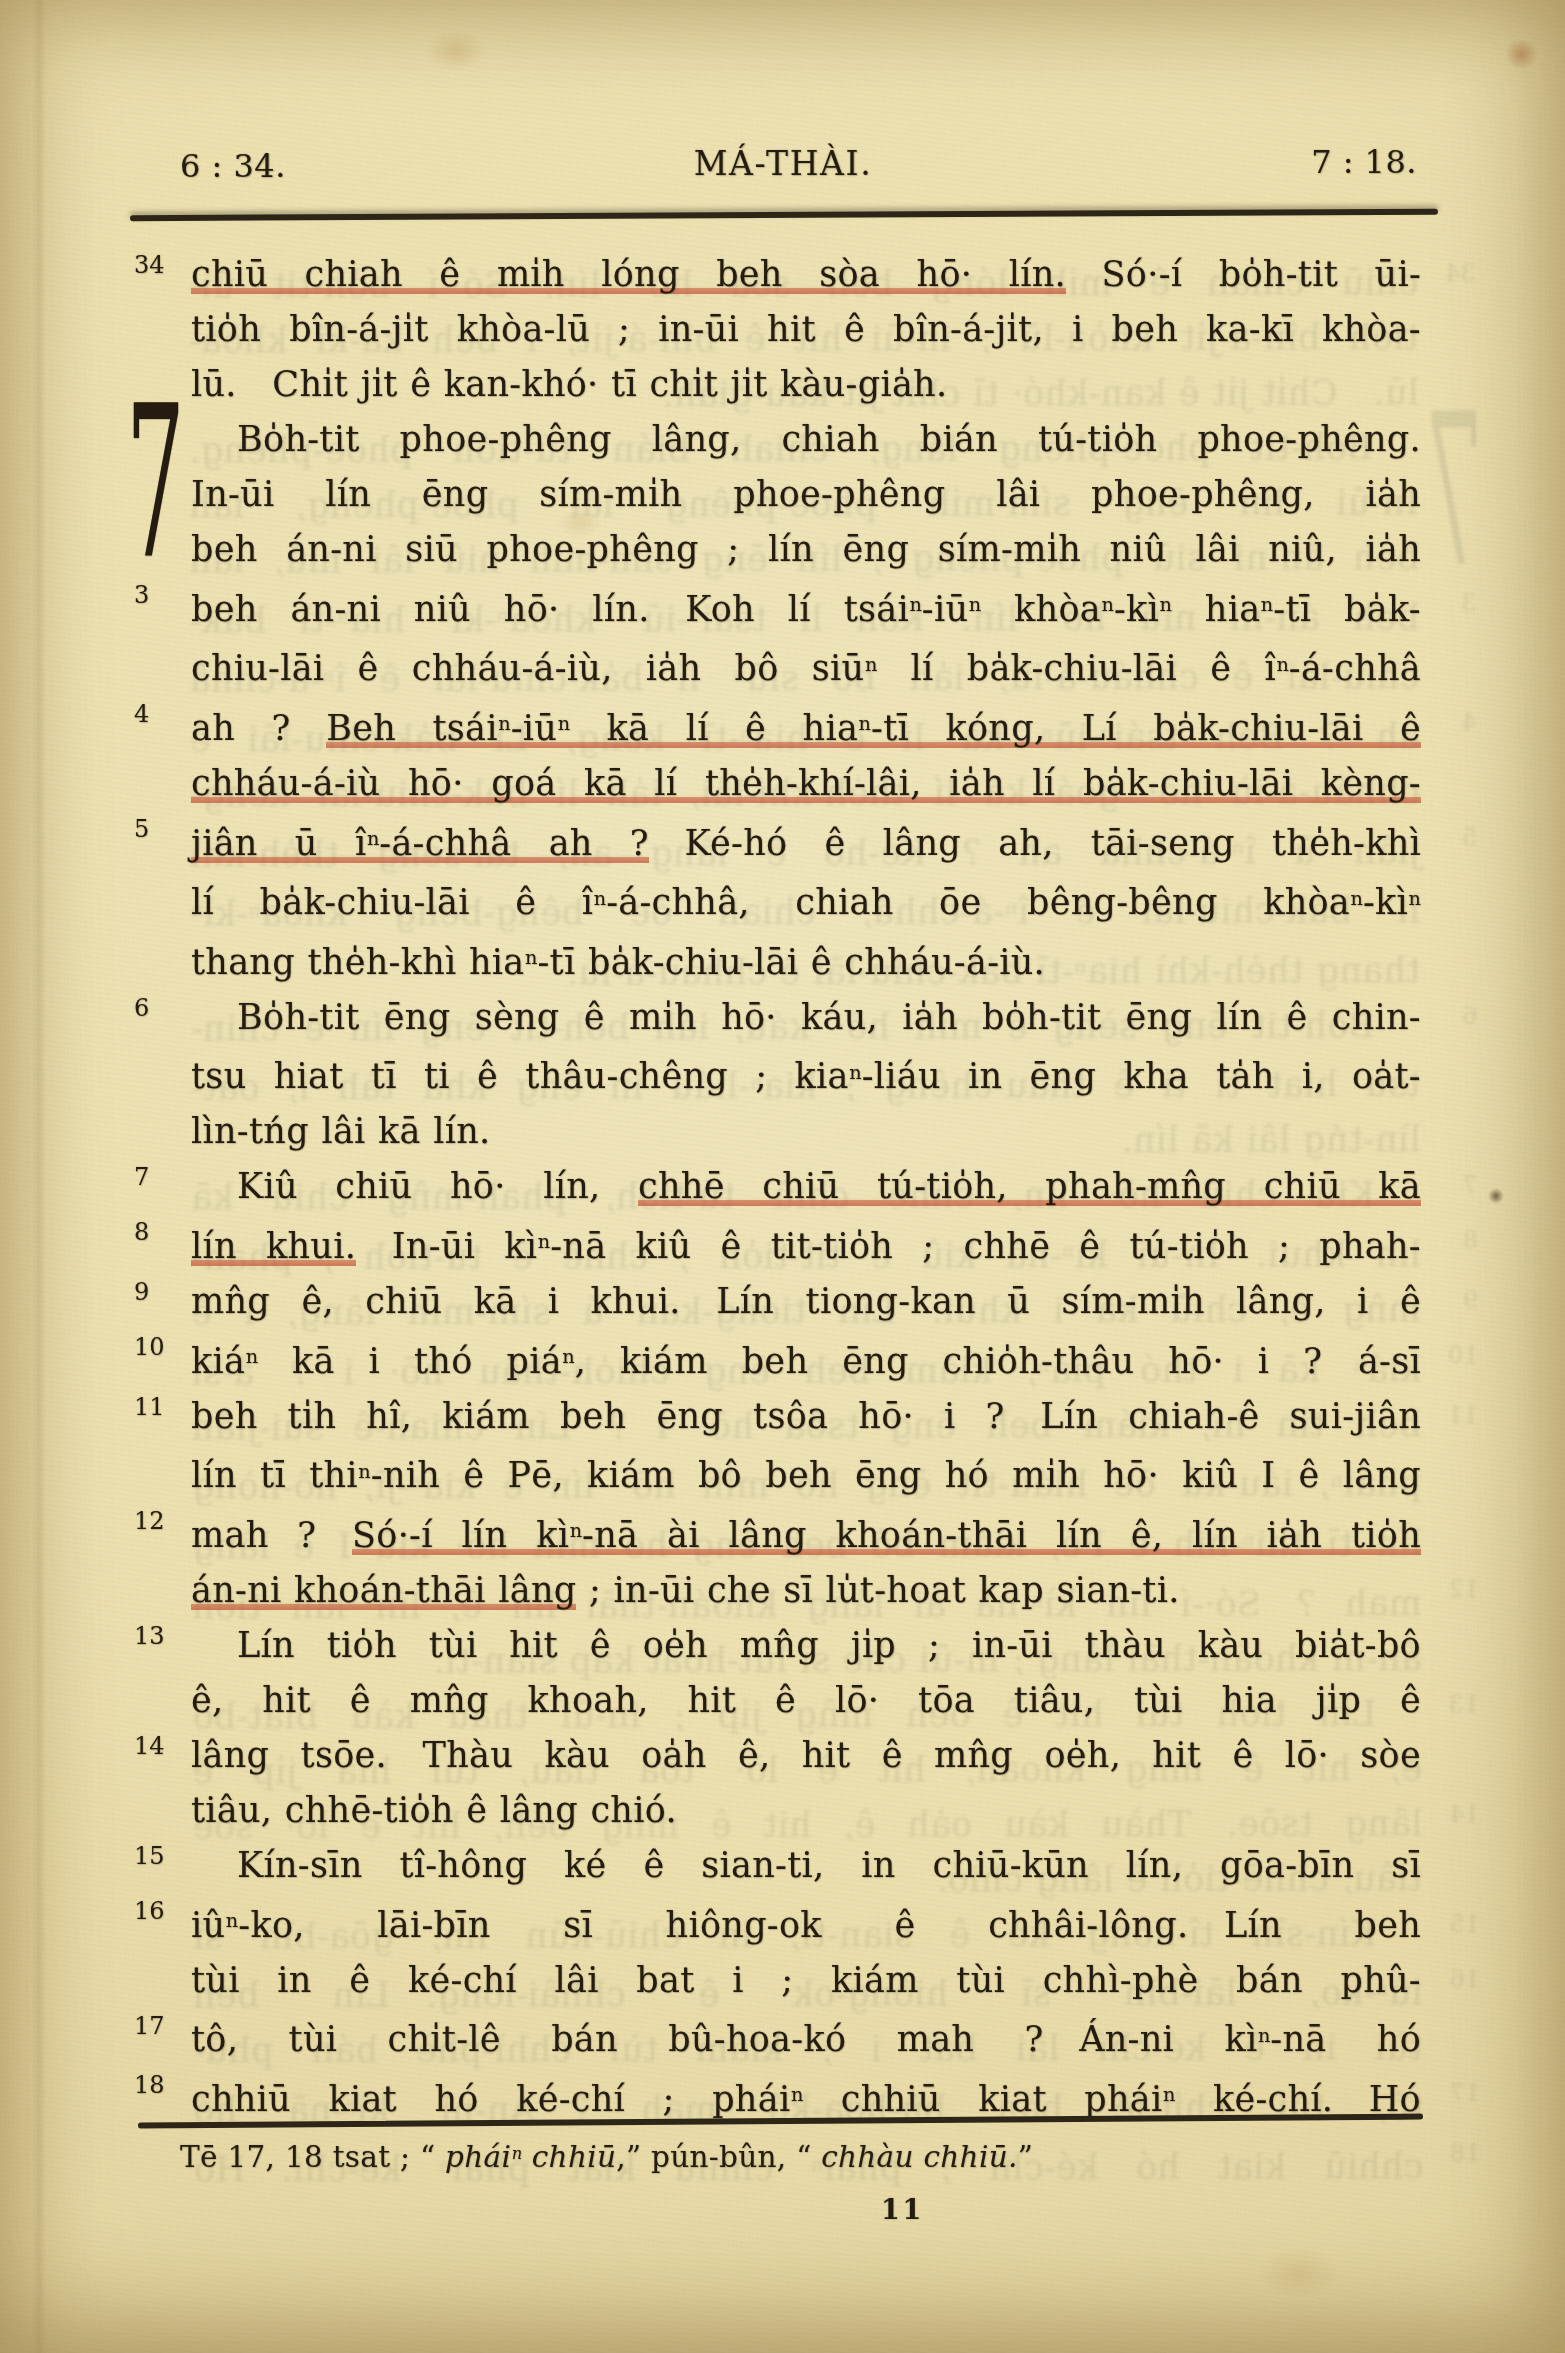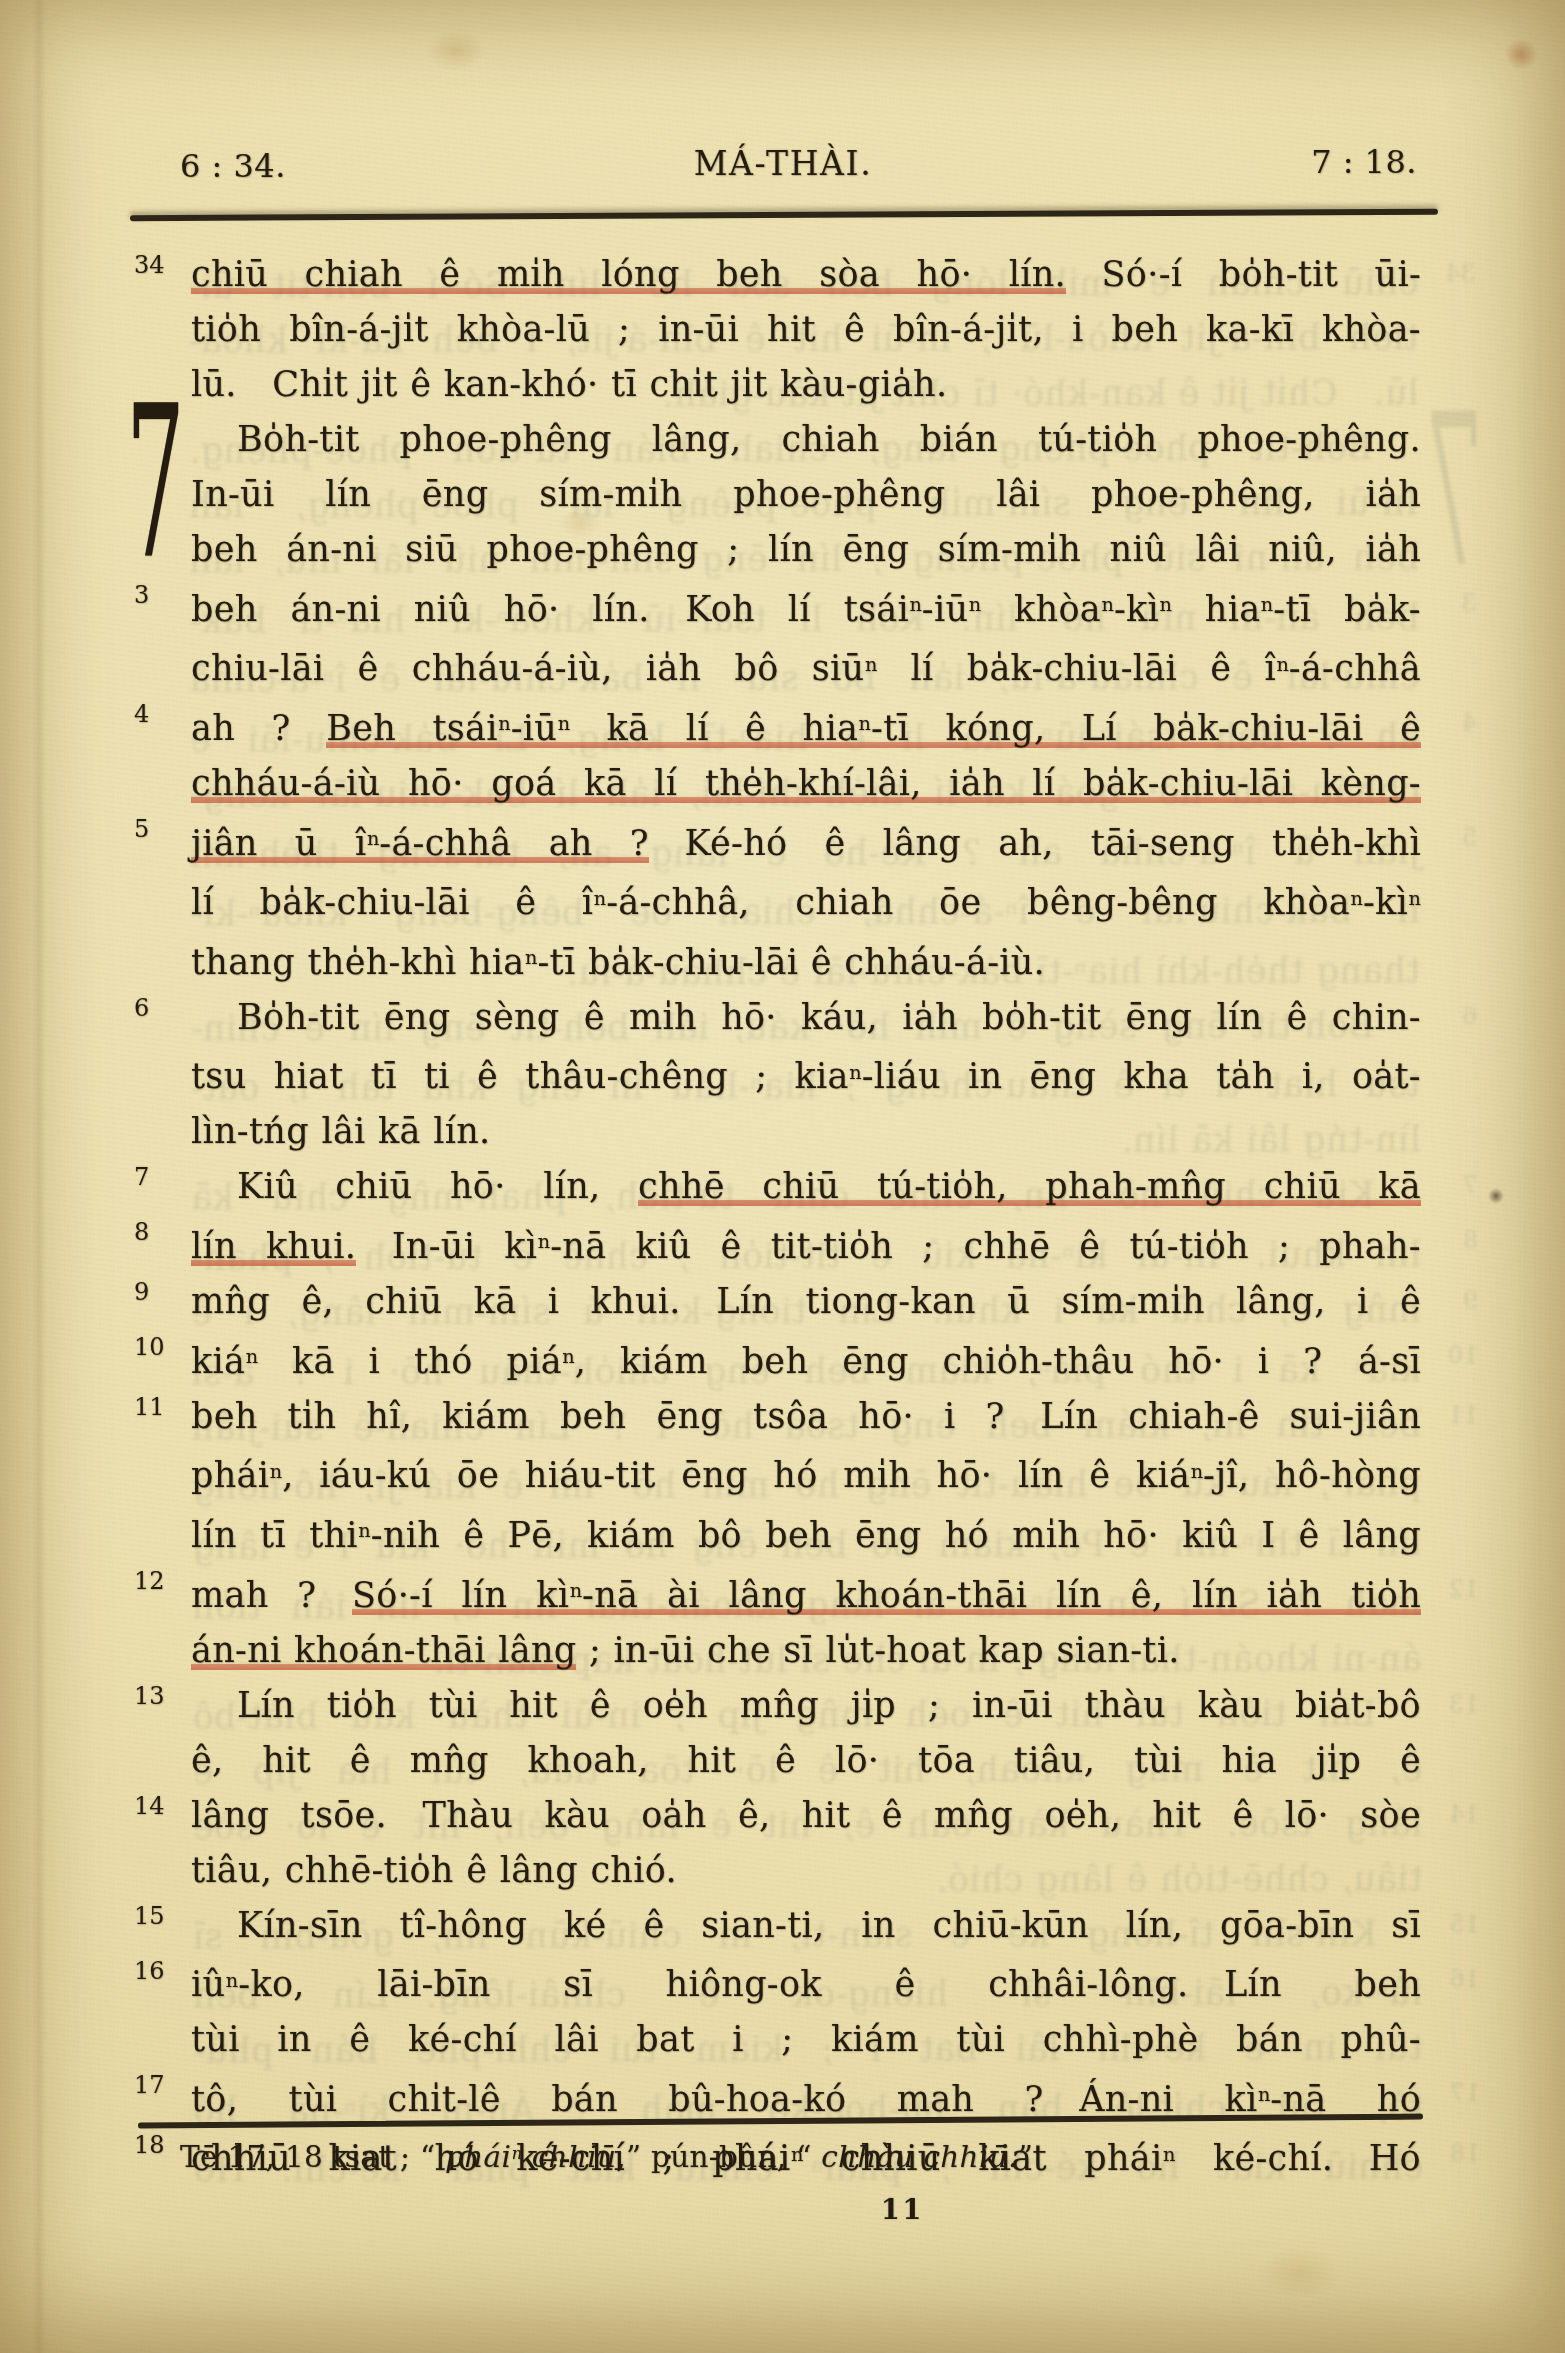--- a/index.html
+++ b/index.html
@@ -154,21 +154,20 @@
       <div class="line"><span>lí ba̍k-chiu-lāi ê î<sup class="pn">n</sup>-á-chhâ, chiah ōe bêng-bêng khòa<sup class="pn">n</sup>-kì<sup class="pn">n</sup></span></div>
       <div class="line left"><span>thang the̍h-khì hia<sup class="pn">n</sup>-tī ba̍k-chiu-lāi ê chháu-á-iù.</span></div>
       <div class="line ind"><span class="vnum">6</span><span>Bo̍h-tit ēng sèng ê mi̍h hō· káu, ia̍h bo̍h-tit ēng lín ê chin-</span></div>
       <div class="line"><span>tsu hiat tī ti ê thâu-chêng ; kia<sup class="pn">n</sup>-liáu in ēng kha ta̍h i, oa̍t-</span></div>
       <div class="line left"><span>lìn-tńg lâi kā lín.</span></div>
       <div class="line ind"><span class="vnum">7</span><span>Kiû chiū hō· lín, </span><span class="rl">chhē chiū tú-tio̍h, phah-mn̂g chiū kā</span></div>
       <div class="line"><span class="vnum">8</span><span class="rl">lín khui.</span><span>  In-ūi kì<sup class="pn">n</sup>-nā kiû ê tit-tio̍h ; chhē ê tú-tio̍h ; phah-</span></div>
       <div class="line"><span class="vnum">9</span><span>mn̂g ê, chiū kā i khui.  Lín tiong-kan ū sím-mi̍h lâng, i ê</span></div>
       <div class="line"><span class="vnum">10</span><span>kiá<sup class="pn">n</sup> kā i thó piá<sup class="pn">n</sup>, kiám beh ēng chio̍h-thâu hō· i ?  á-sī</span></div>
       <div class="line"><span class="vnum">11</span><span>beh ti̍h hî, kiám beh ēng tsôa hō· i ?  Lín chiah-ê sui-jiân</span></div>
-      <div class="line"><span>phái<sup class="pn">n</sup>, iáu-kú ōe hiáu-tit ēng hó mi̍h hō· lín ê kiá<sup class="pn">n</sup>-jî, hô-hòng</span></div>
       <div class="line"><span>lín tī thi<sup class="pn">n</sup>-nih ê Pē, kiám bô beh ēng hó mi̍h hō· kiû I ê lâng</span></div>
       <div class="line"><span class="vnum">12</span><span>mah ?  </span><span class="rl">Só·-í lín kì<sup class="pn">n</sup>-nā ài lâng khoán-thāi lín ê, lín ia̍h tio̍h</span></div>
       <div class="line left"><span class="rl">án-ni khoán-thāi lâng</span><span> ; in-ūi che sī lu̍t-hoat kap sian-ti.</span></div>
       <div class="line ind"><span class="vnum">13</span><span>Lín tio̍h tùi hit ê oe̍h mn̂g ji̍p ; in-ūi thàu kàu bia̍t-bô</span></div>
       <div class="line"><span>ê, hit ê mn̂g khoah, hit ê lō· tōa tiâu, tùi hia ji̍p ê</span></div>
       <div class="line"><span class="vnum">14</span><span>lâng tsōe.  Thàu kàu oa̍h ê, hit ê mn̂g oe̍h, hit ê lō· sòe</span></div>
       <div class="line left"><span>tiâu, chhē-tio̍h ê lâng chió.</span></div>
       <div class="line ind"><span class="vnum">15</span><span>Kín-sīn tî-hông ké ê sian-ti, in chiū-kūn lín, gōa-bīn sī</span></div>
       <div class="line"><span class="vnum">16</span><span>iû<sup class="pn">n</sup>-ko, lāi-bīn sī hiông-ok ê chhâi-lông.  Lín beh</span></div>
       <div class="line"><span>tùi in ê ké-chí lâi bat i ; kiám tùi chhì-phè bán phû-</span></div>

